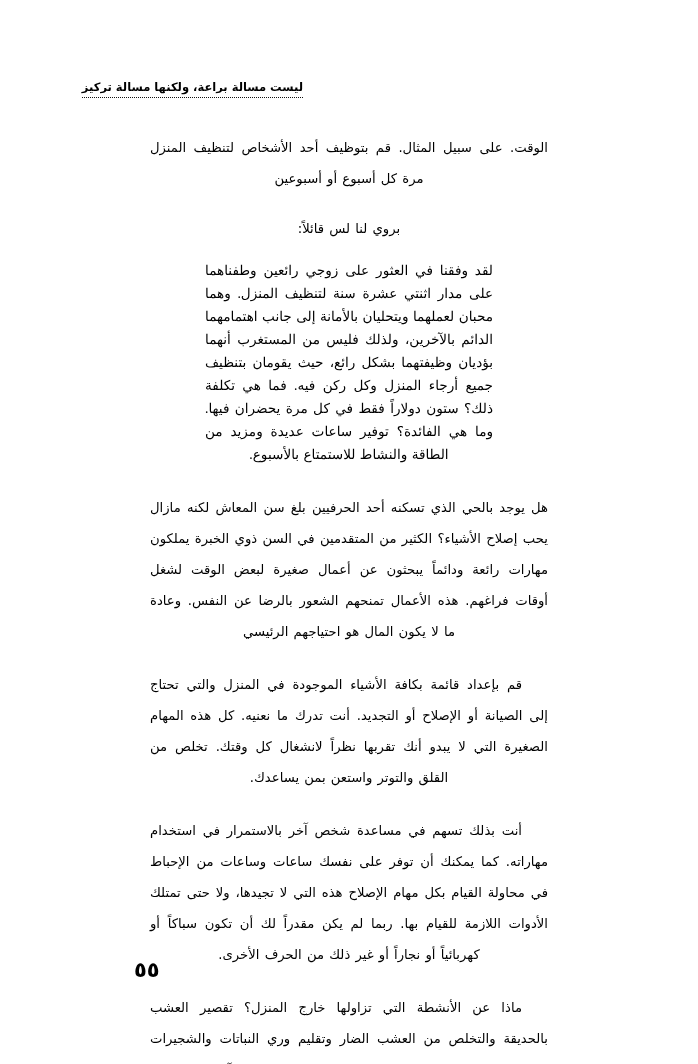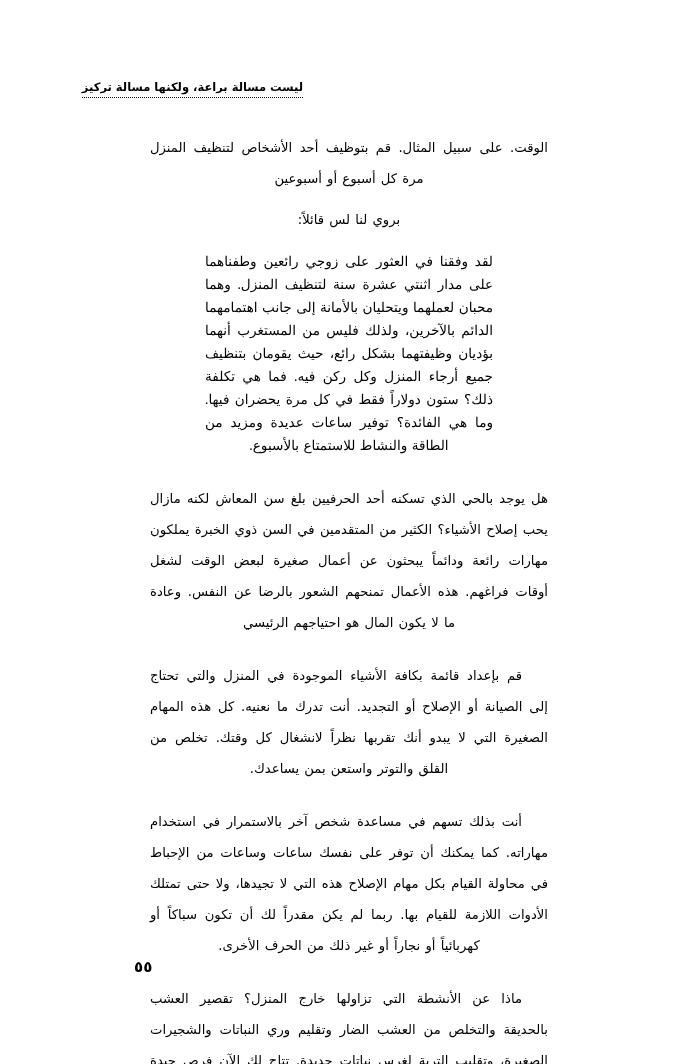--- a/index.html
+++ b/index.html
@@ -59,21 +59,21 @@
     font-size: 13.2px;
     line-height: 31px;
     text-align: justify;
     text-justify: inter-word;
     word-spacing: 1px;
   }
   p.para.indent {
     text-indent: 26px;
   }
   p.para.first {
-    margin-bottom: 12px;
+    margin-bottom: 21px;
   }
 
   
   p.attribution {
     margin: 0 0 16px 0;
     font-family: "DejaVu Sans", "Liberation Sans", sans-serif;
     font-size: 13.2px;
     line-height: 28px;
     text-align: left;
     word-spacing: 1px;
@@ -93,21 +93,21 @@
     text-justify: inter-word;
     word-spacing: 1px;
   }
 
   
   .folio {
     position: absolute;
     left: 84px;
     top: 960px;
     font-family: "DejaVu Sans", "Liberation Sans", sans-serif;
-    font-size: 15px;
+    font-size: 21px;
     font-weight: bold;
     line-height: 1;
     direction: rtl;
   }
 </style>
 </head>
 <body>
 
 <div class="page">
 

